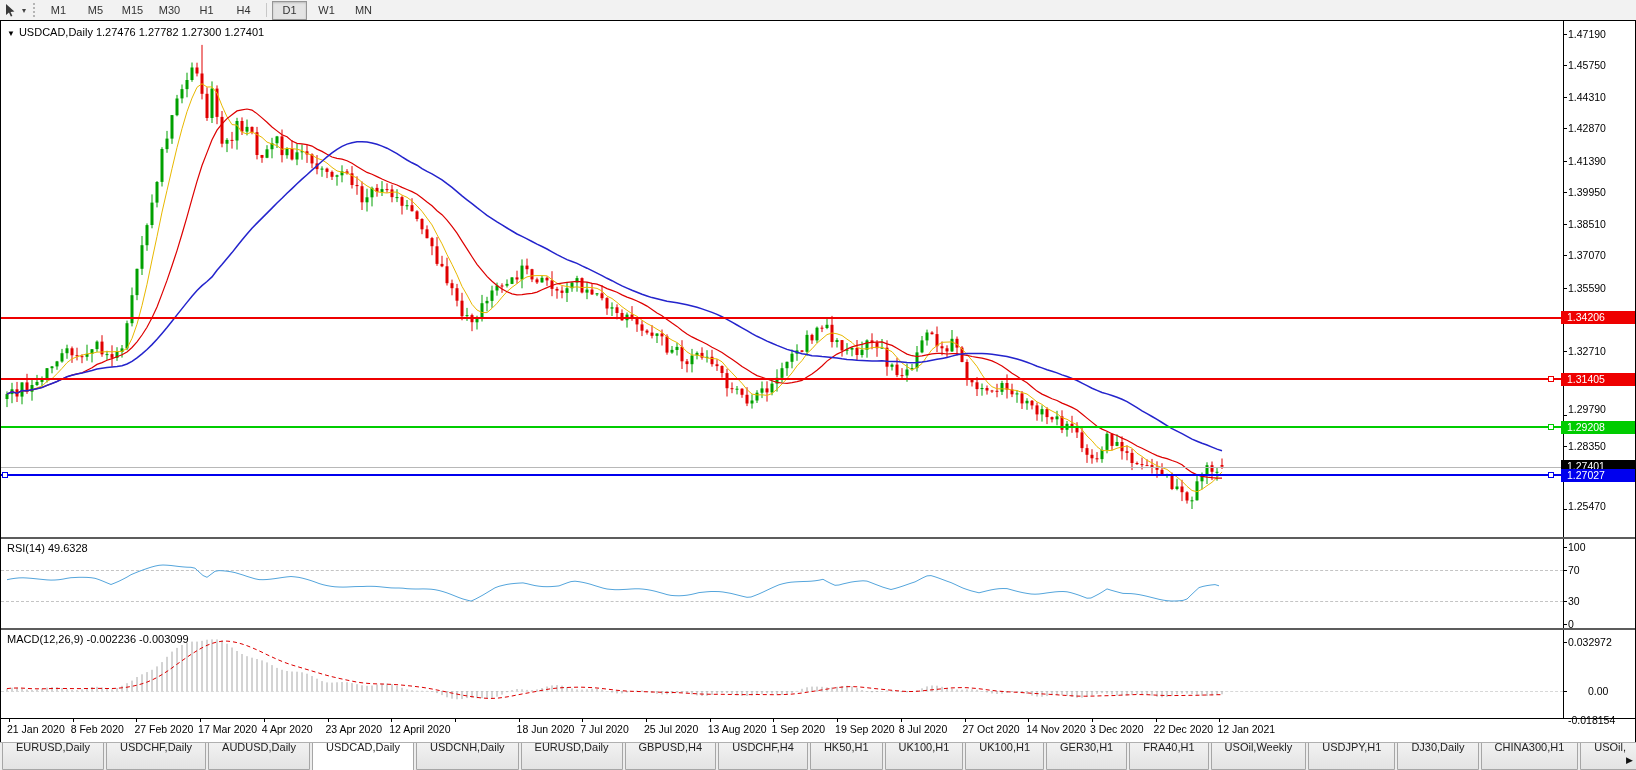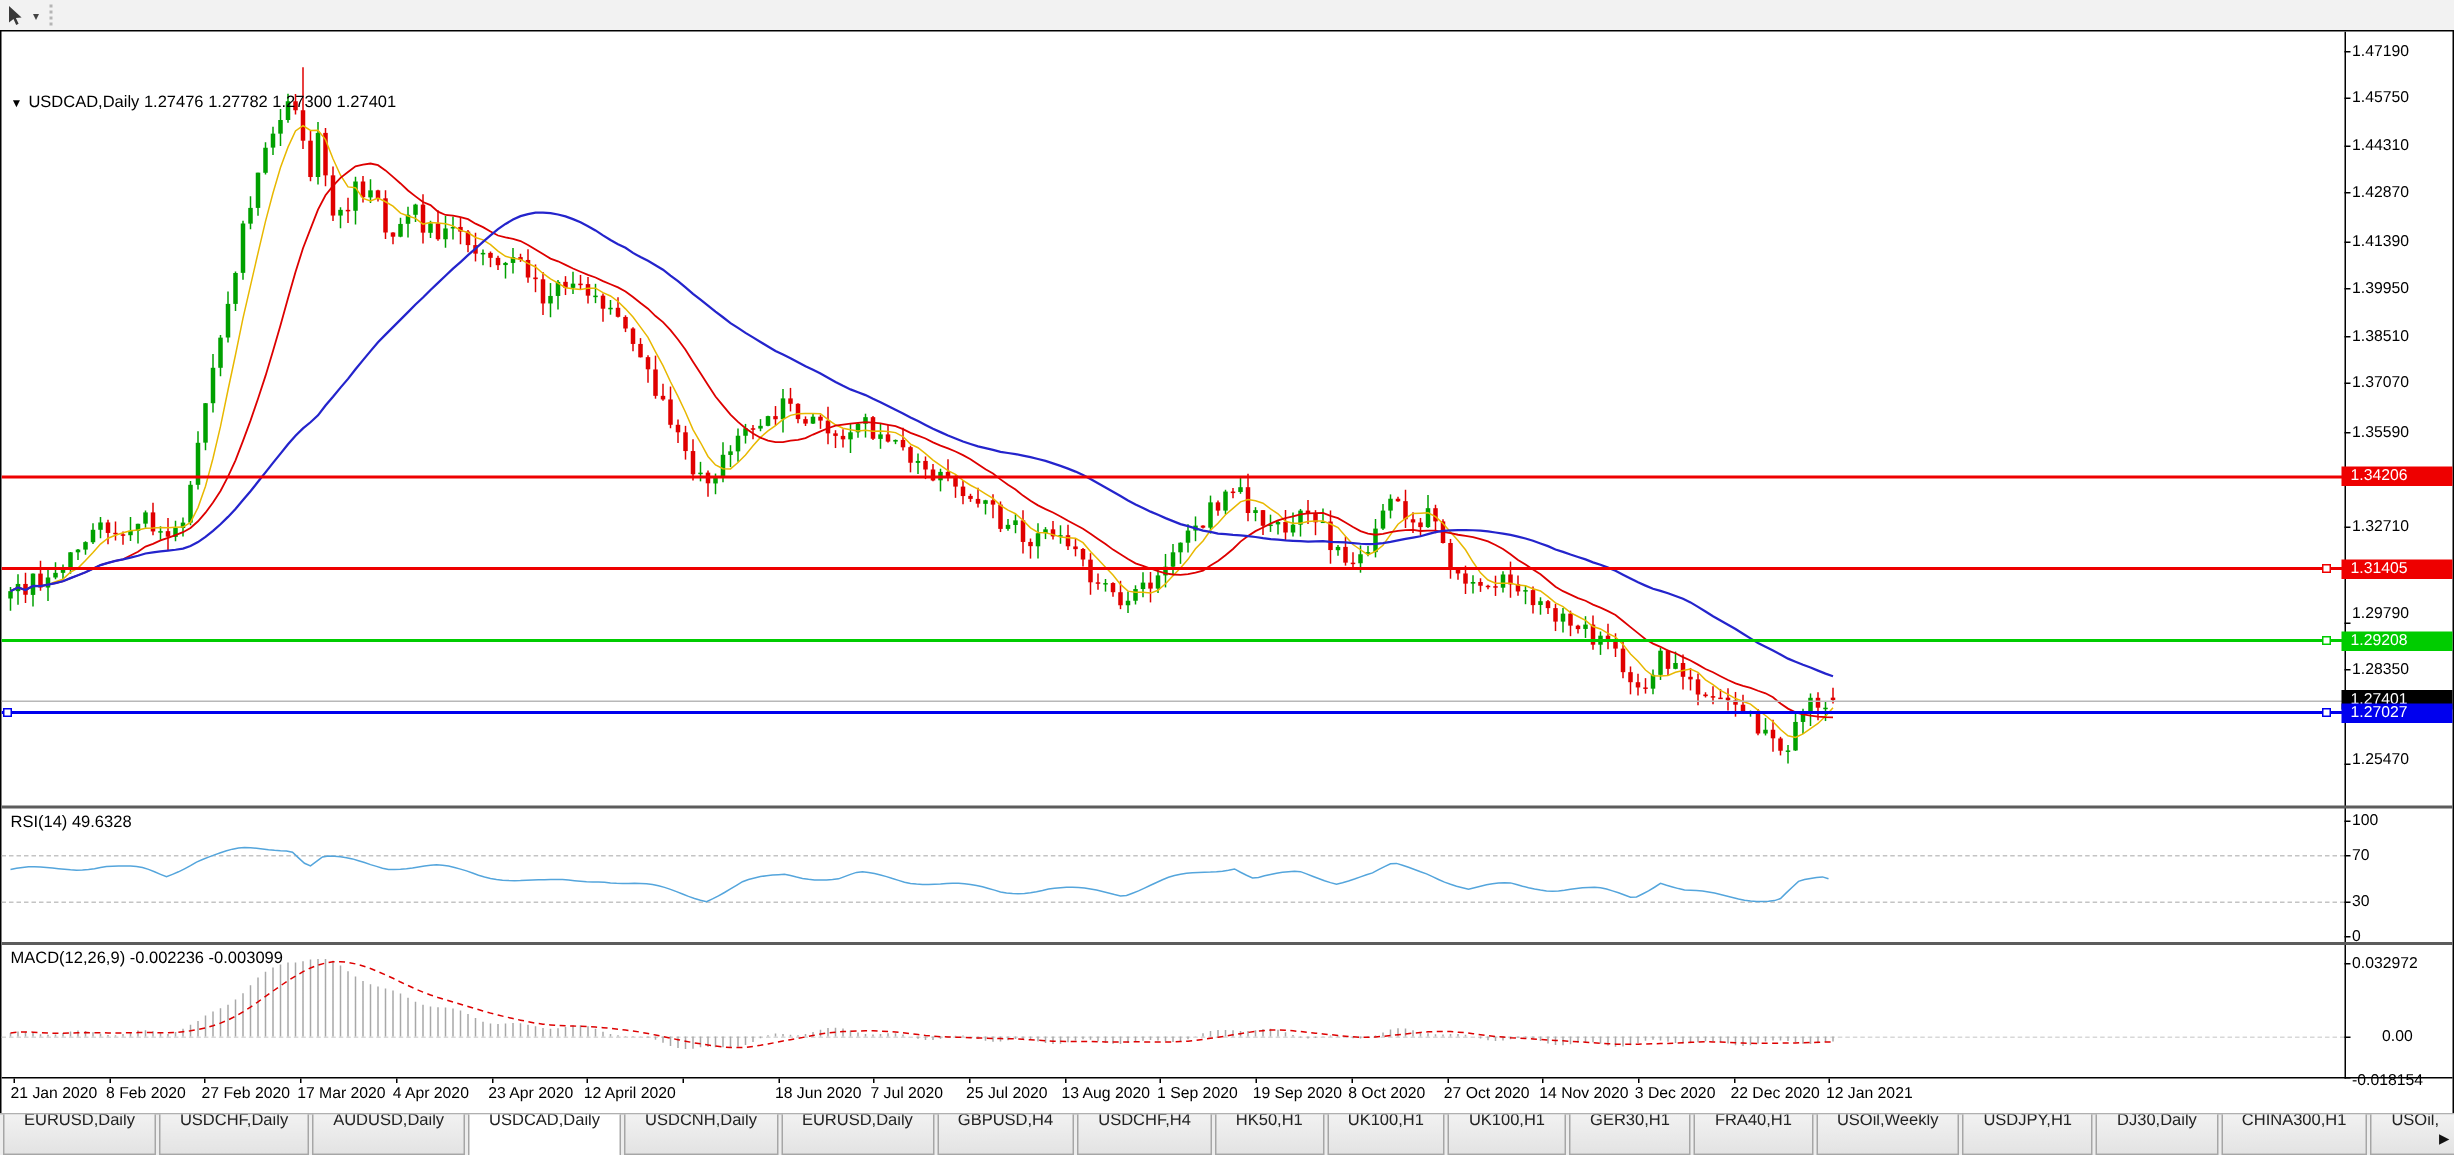--- a/index.html
+++ b/index.html
@@ -11,21 +11,21 @@
   .tool-icon{width:18px;height:16px;display:flex;align-items:center;justify-content:center;}
   .caret{font-size:8px;color:#444;width:12px;text-align:center;cursor:default;}
   .grip{height:14px;border-left:2px dotted #b5b5b5;margin:0 5px 0 3px;}
   .tfbtn{min-width:33px;height:17px;line-height:17px;text-align:center;font-size:11px;color:#333;
          border:1px solid transparent;margin:0 1px;cursor:default;}
   .tfbtn.active{background:#e4e4e4;border:1px solid #969696;box-shadow:inset 0 1px 2px rgba(0,0,0,.18);}
   .tfsep{height:14px;border-left:1px solid #c8c8c8;margin:0 4px;}
   
   .chart-area{position:absolute;left:0;top:20px;width:1634px;height:722px;background:#fff;
               border:1px solid #000;overflow:hidden;}
-  .chart-title{position:absolute;left:6px;top:5px;font-size:11px;color:#000;z-index:30;margin-top:36px;}
+  .chart-title{position:absolute;left:6px;top:5px;font-size:11px;color:#000;z-index:30;}
   .chart-title .tri{font-size:8px;margin-right:4px;color:#000;}
   .pane-label{position:absolute;left:6px;font-size:11px;color:#000;z-index:30;}
   .axis-vline{position:absolute;left:1562px;top:0;width:1px;height:698px;background:#000;z-index:20;}
   .sep{position:absolute;left:0;width:1636px;height:2px;background:#5c5c5c;z-index:25;}
   .bottom-line{position:absolute;left:0;top:697px;width:1636px;height:1px;background:#000;z-index:25;}
   .axis-label{position:absolute;left:1567px;font-size:10.5px;color:#000;z-index:21;white-space:nowrap;}
   .axis-tick{position:absolute;left:1562px;width:4px;height:1px;background:#000;z-index:21;}
   .price-tag{position:absolute;left:1560px;width:76px;height:13px;font-size:10.5px;line-height:13px;
              color:#fff;padding-left:6px;box-sizing:border-box;z-index:22;}
   .hline{position:absolute;left:0;width:1562px;z-index:10;}
@@ -50,20 +50,32 @@
 <div class="app">
 
   <div class="toolbar">
     <span class="tool-icon">
       <svg width="11" height="13" viewBox="0 0 11 13">
           <path d="M2 0 L2 11 L5 8.6 L6.8 12.6 L8.4 11.9 L6.6 8 L10.4 7.6 Z" fill="#3a3a3a"></path>
         </svg>
     </span>
     <span class="caret">▾</span>
     <span class="grip"></span>
+    <div id="tfbar" style="display:flex;align-items:center;">
+        <div class="tfbtn">M1</div>
+        <div class="tfbtn">M5</div>
+        <div class="tfbtn">M15</div>
+        <div class="tfbtn">M30</div>
+        <div class="tfbtn">H1</div>
+        <div class="tfbtn">H4</div>
+        <span class="tfsep"></span>
+        <div class="tfbtn active">D1</div>
+        <div class="tfbtn">W1</div>
+        <div class="tfbtn">MN</div>
+      </div>
   </div>
 
   <div class="chart-area" id="chartArea">
     <svg class="cv" id="cv" width="1562" height="698">
         <defs>
           <clipPath id="cpP">
             <rect x="0" y="2" width="1562" height="514"></rect>
           </clipPath>
           <clipPath id="cpR">
             <rect x="0" y="518" width="1562" height="89"></rect>
@@ -649,21 +661,21 @@
       <div class="date-label" style="left: 579.3px;">7 Jul 2020</div>
       <div class="date-tick" style="left: 581.3px;"></div>
       <div class="date-label" style="left: 643px;">25 Jul 2020</div>
       <div class="date-tick" style="left: 645px;"></div>
       <div class="date-label" style="left: 706.7px;">13 Aug 2020</div>
       <div class="date-tick" style="left: 708.7px;"></div>
       <div class="date-label" style="left: 770.4px;">1 Sep 2020</div>
       <div class="date-tick" style="left: 772.4px;"></div>
       <div class="date-label" style="left: 834.1px;">19 Sep 2020</div>
       <div class="date-tick" style="left: 836.1px;"></div>
-      <div class="date-label" style="left: 897.8px;">8 Oct 2020</div>
+      <div class="date-label" style="left: 897.8px;">8 Jul 2020</div>
       <div class="date-tick" style="left: 899.8px;"></div>
       <div class="date-label" style="left: 961.5px;">27 Oct 2020</div>
       <div class="date-tick" style="left: 963.5px;"></div>
       <div class="date-label" style="left: 1025.2px;">14 Nov 2020</div>
       <div class="date-tick" style="left: 1027.2px;"></div>
       <div class="date-label" style="left: 1088.9px;">3 Dec 2020</div>
       <div class="date-tick" style="left: 1090.9px;"></div>
       <div class="date-label" style="left: 1152.6px;">22 Dec 2020</div>
       <div class="date-tick" style="left: 1154.6px;"></div>
       <div class="date-label" style="left: 1216.3px;">12 Jan 2021</div>

